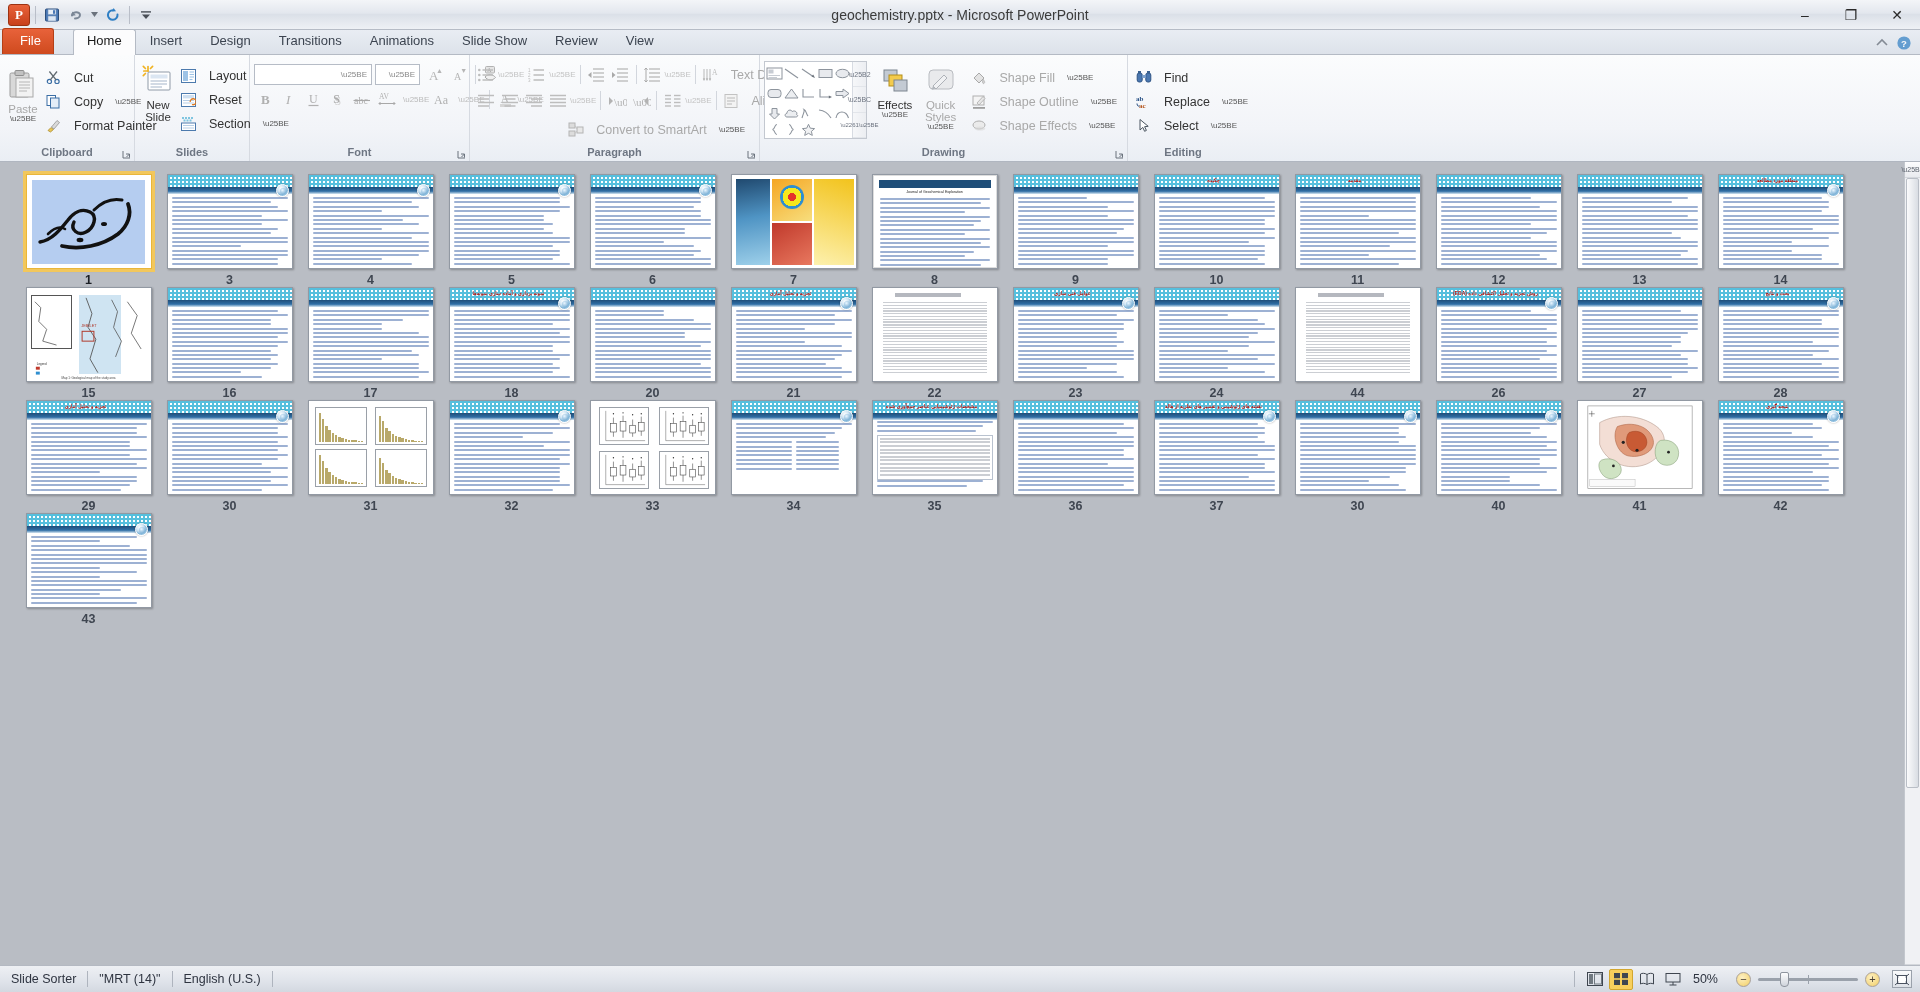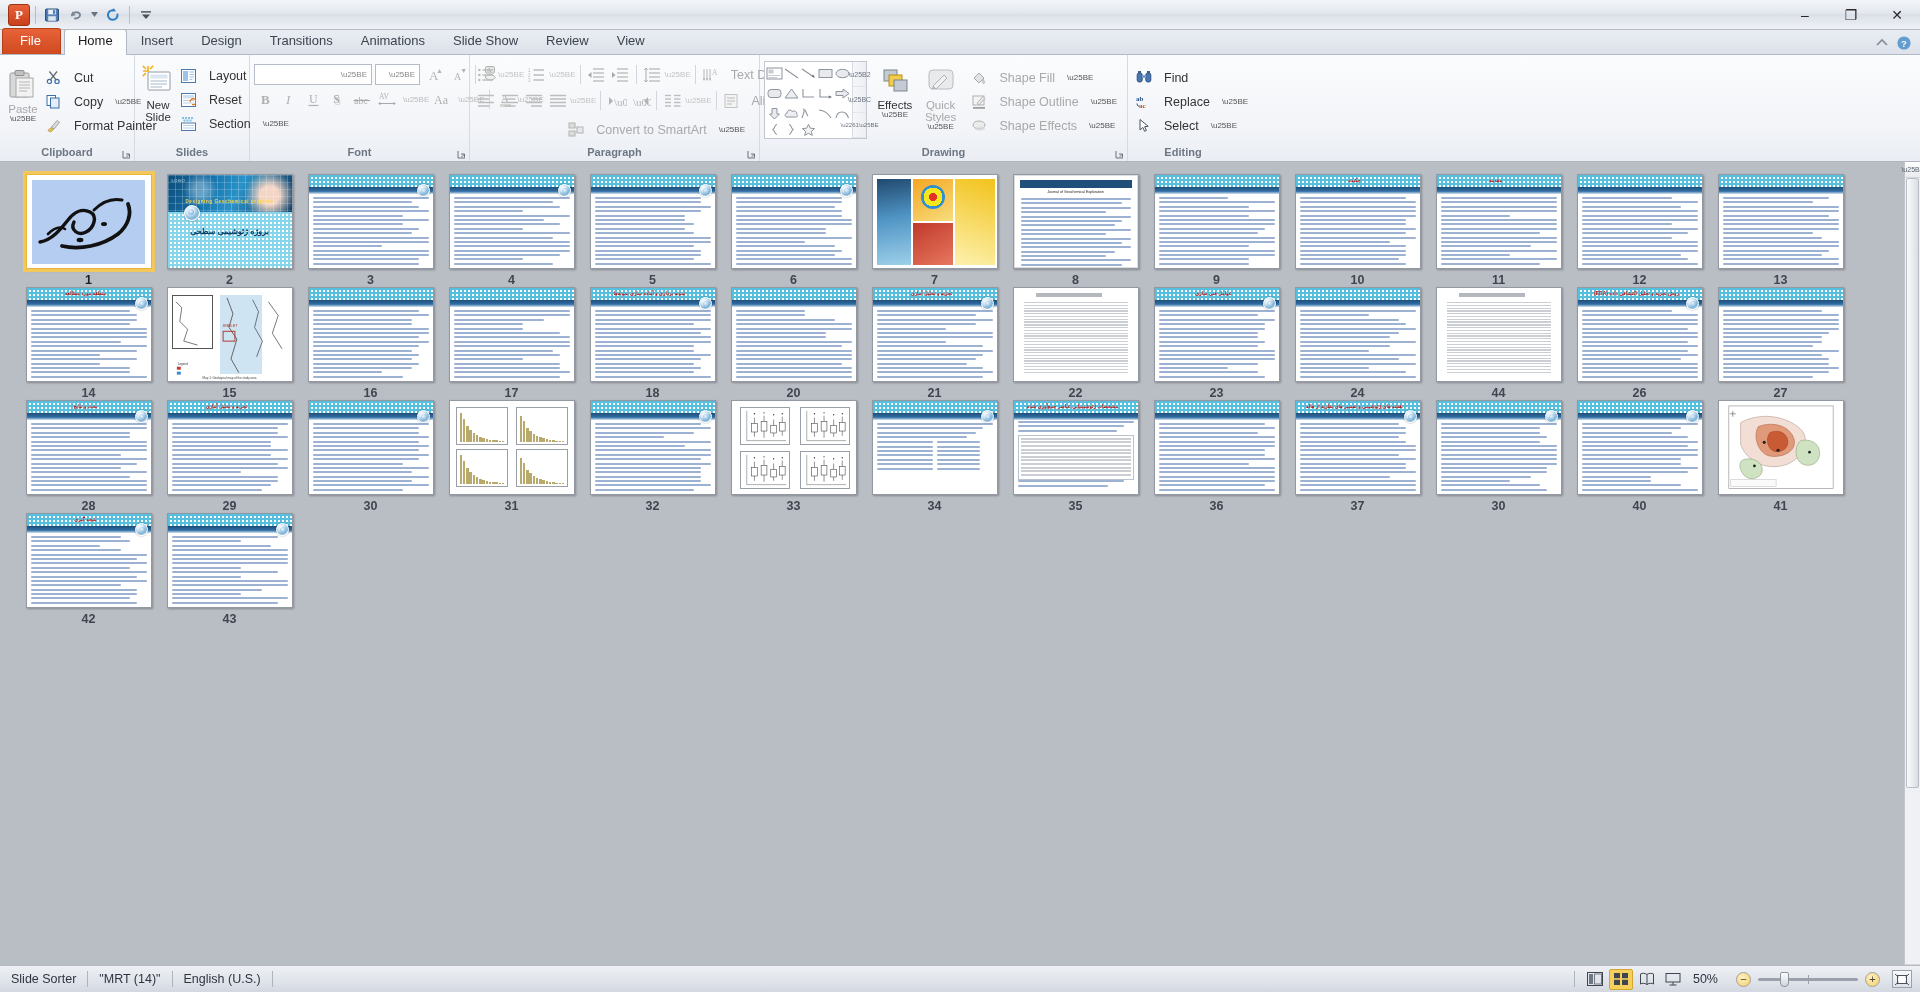--- a/index.html
+++ b/index.html
@@ -57,21 +57,21 @@
   .tab {
     padding: 3px 13px 5px 13px;
     font-size:13px; color:#3c4450;
     cursor:pointer; border:1px solid transparent;
     border-bottom:none; border-radius:3px 3px 0 0;
     line-height:16px;
   }
   .tab.file {
     background: linear-gradient(to bottom,#e8623a,#cf4a1e);
     color:#fff; border-color:#b53f16;
-    padding: 4px 19px 5px 17px; margin-right:3px;
+    padding: 4px 12px 5px 17px; margin-right:19px;
   }
   .tab.active {
     background:#fcfcfd; border-color:#b4bac4;
     color:#1a1a1a; position:relative; z-index:3;
     padding-bottom:6px; margin-bottom:-1px;
   }
   #tab-right { margin-left:auto; display:flex; align-items:center; gap:6px; padding-right:8px; padding-bottom:3px; }
   .mini-ic { width:16px; height:16px; cursor:pointer; opacity:.7; }
 
   
@@ -345,20 +345,21 @@
       </svg>
     </div>
     <div class="qat-sep"></div>
     <div class="qat-btn" title="Customize Quick Access Toolbar">
       <svg width="12" height="12" viewBox="0 0 12 12">
         <rect x="1" y="2.2" width="10" height="1.4" fill="#4a4f57"></rect>
         <path d="M2 5.6 L10 5.6 L6 10 Z" fill="#4a4f57"></path>
       </svg>
     </div>
   </div>
+  <div id="win-title">geochemistry.pptx  -  Microsoft PowerPoint</div>
   <div id="wincontrols">
     <div class="wbtn">–</div>
     <div class="wbtn">❐</div>
     <div class="wbtn close">✕</div>
   </div>
 </div>
 
 <div id="tabbar">
   <div class="tab file">File</div>
   <div class="tab active">Home</div>
@@ -1065,34 +1066,20 @@
           </svg>
         </div>
             </div>
           </div>
     </div>
     <div class="slide-num">1</div>
       </div>
       <div class="slide-cell">
     <div class="slide-wrap">
       <div class="slide-frame">
-            <div class="s2-photo"></div>
-              <div class="s2-grid"></div>
-              <div class="s2-logo">LOGO</div>
-              <div class="s2-sub">Designing Geochemical projects</div>
-              <div class="s2-dots"></div>
-              <div class="s2-title">بروژه ژئوشیمی سطحی</div>
-              <div class="orb" style="left:16px;top:30px;right:auto;width:16px;height:16px"></div>
-          </div>
-    </div>
-    <div class="slide-num">2</div>
-      </div>
-      <div class="slide-cell">
-    <div class="slide-wrap">
-      <div class="slide-frame">
             <div class="hdr-dots"></div>
                 <div class="hdr-bar"></div>
 
                 <div class="orb"></div>
         <div class="body-txt">
               <div class="ln s1"></div>
               <div class="ln s6"></div>
               <div class="ln s2"></div>
               <div class="ln s1"></div>
               <div class="ln s3"></div>

